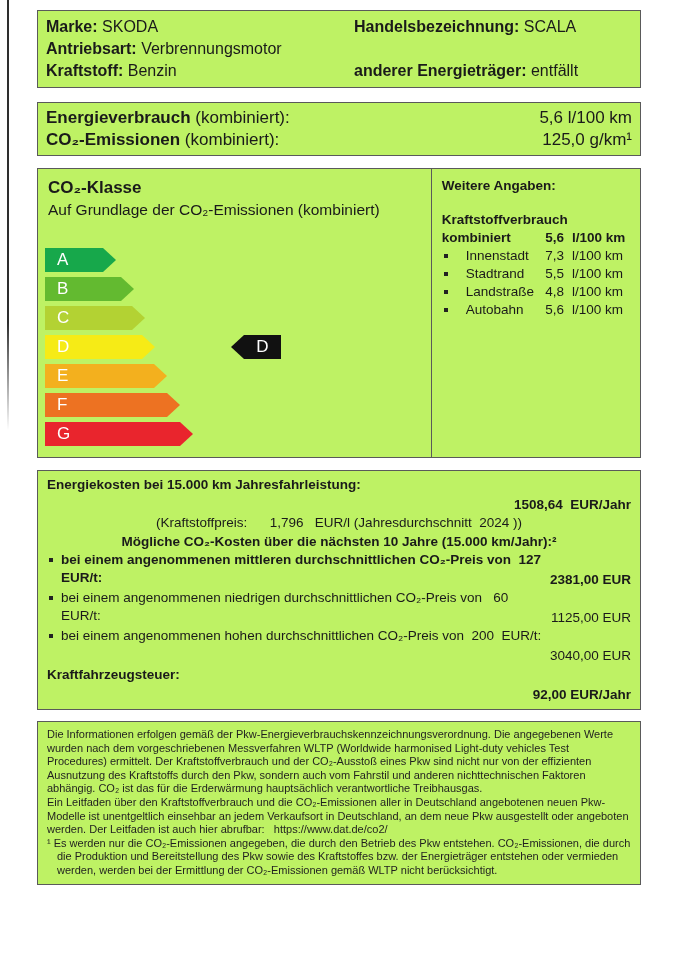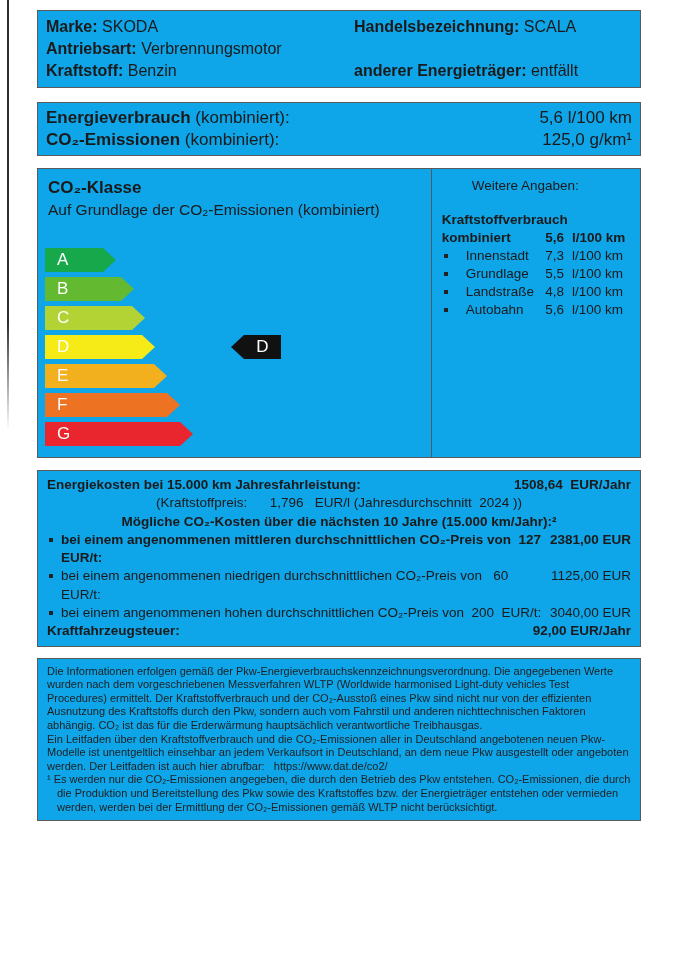--- a/index.html
+++ b/index.html
@@ -8,21 +8,21 @@
   body { position:relative; height:960px; overflow:hidden; }
 
   .scan-line { position:absolute; left:7px; top:0; width:2px; height:430px;
     background:linear-gradient(#2e2e2e 0%, #2e2e2e 75%, rgba(46,46,46,0) 100%); }
 
   .content { position:relative; margin:0 37px; width:604px; }
 
   .title { margin-top:16px; font-family:"DejaVu Serif", serif; font-weight:bold;
     font-size:29px; line-height:35px; letter-spacing:-0.8px; color:#161616; }
 
-  .box { border:1.5px solid #5a5a5a; background:#0ea5e9; }
+  .box { border:1.5px solid #5a5a5a; background:#bef264; }
 
   
   .box-vehicle { margin-top:10px; padding:5px 8px; font-size:16px; line-height:22px; }
   .pair-row { display:flex; }
   .cell-l { width:308px; }
   .cell-r { flex:1; }
   .lbl { font-weight:bold; }
 
   
   .box-consumption { margin-top:14px; padding:4px 8px; font-size:17px; line-height:22px; }
@@ -38,33 +38,33 @@
   .arrow { height:24px; margin-bottom:5px; color:#fff; font-size:17px;
     line-height:24px; padding-left:12px; font-weight:normal;
     clip-path:polygon(0 0, calc(100% - 13px) 0, 100% 50%, calc(100% - 13px) 100%, 0 100%); }
   .marker { position:absolute; left:186px; top:87px; width:50px; height:24px;
     background:#111; color:#fff; font-size:17px; line-height:24px;
     text-align:center; padding-left:13px;
     clip-path:polygon(0 50%, 13px 0, 100% 0, 100% 100%, 13px 100%); }
 
   .class-right { flex:1; border-left:1.5px solid #5a5a5a; padding:8px 8px 8px 10px;
     font-size:13.5px; line-height:18px; }
-  .wa-heading { font-weight:normal; margin-bottom:16px;margin-left:30px; }
+  .wa-heading { font-weight:bold; margin-bottom:16px; }
   .wa-bold { font-weight:bold; }
   .wa-row { display:flex; align-items:flex-start; }
   .wa-row .wa-label { flex:1; }
   .wa-row .wa-val { width:30px; text-align:right; }
   .wa-row .wa-unit { width:60px; margin-left:8px; }
   .wa-bullet { width:4px; height:4px; background:#222; margin:7px 6px 0 2px; flex:none; }
   .wa-indent { margin-left:12px; }
 
   
   .box-costs { margin-top:12px; padding:5px 9px; font-size:13.5px; line-height:18.3px; }
   .cost-row { display:flex; white-space:pre-wrap;justify-content:center; }
-  .cost-row .cval { margin-left:auto; white-space:pre; }
+  .cost-row .cval { margin-left:auto; white-space:pre;margin-top:20px; }
   .bold { font-weight:bold; }
   .c-bullet { width:4px; height:4px; background:#222; margin:7px 8px 0 2px; flex:none; }
 
   
   .box-fine { margin-top:11px; padding:6px 9px; font-size:11px; line-height:13.6px;
     color:#1f1f1f; }
   .fn { padding-left:10px; text-indent:-10px; }
 </style>
 </head>
 <body>
@@ -139,21 +139,21 @@
         <span class="wa-unit">l/100 km</span>
       </div>
       <div class="wa-row">
         <span class="wa-bullet"></span>
         <span class="wa-label wa-indent">Innenstadt</span>
         <span class="wa-val">7,3</span>
         <span class="wa-unit">l/100 km</span>
       </div>
       <div class="wa-row">
         <span class="wa-bullet"></span>
-        <span class="wa-label wa-indent">Grundlage</span>
+        <span class="wa-label wa-indent">Stadtrand</span>
         <span class="wa-val">5,5</span>
         <span class="wa-unit">l/100 km</span>
       </div>
       <div class="wa-row">
         <span class="wa-bullet"></span>
         <span class="wa-label wa-indent">Landstraße</span>
         <span class="wa-val">4,8</span>
         <span class="wa-unit">l/100 km</span>
       </div>
       <div class="wa-row">

